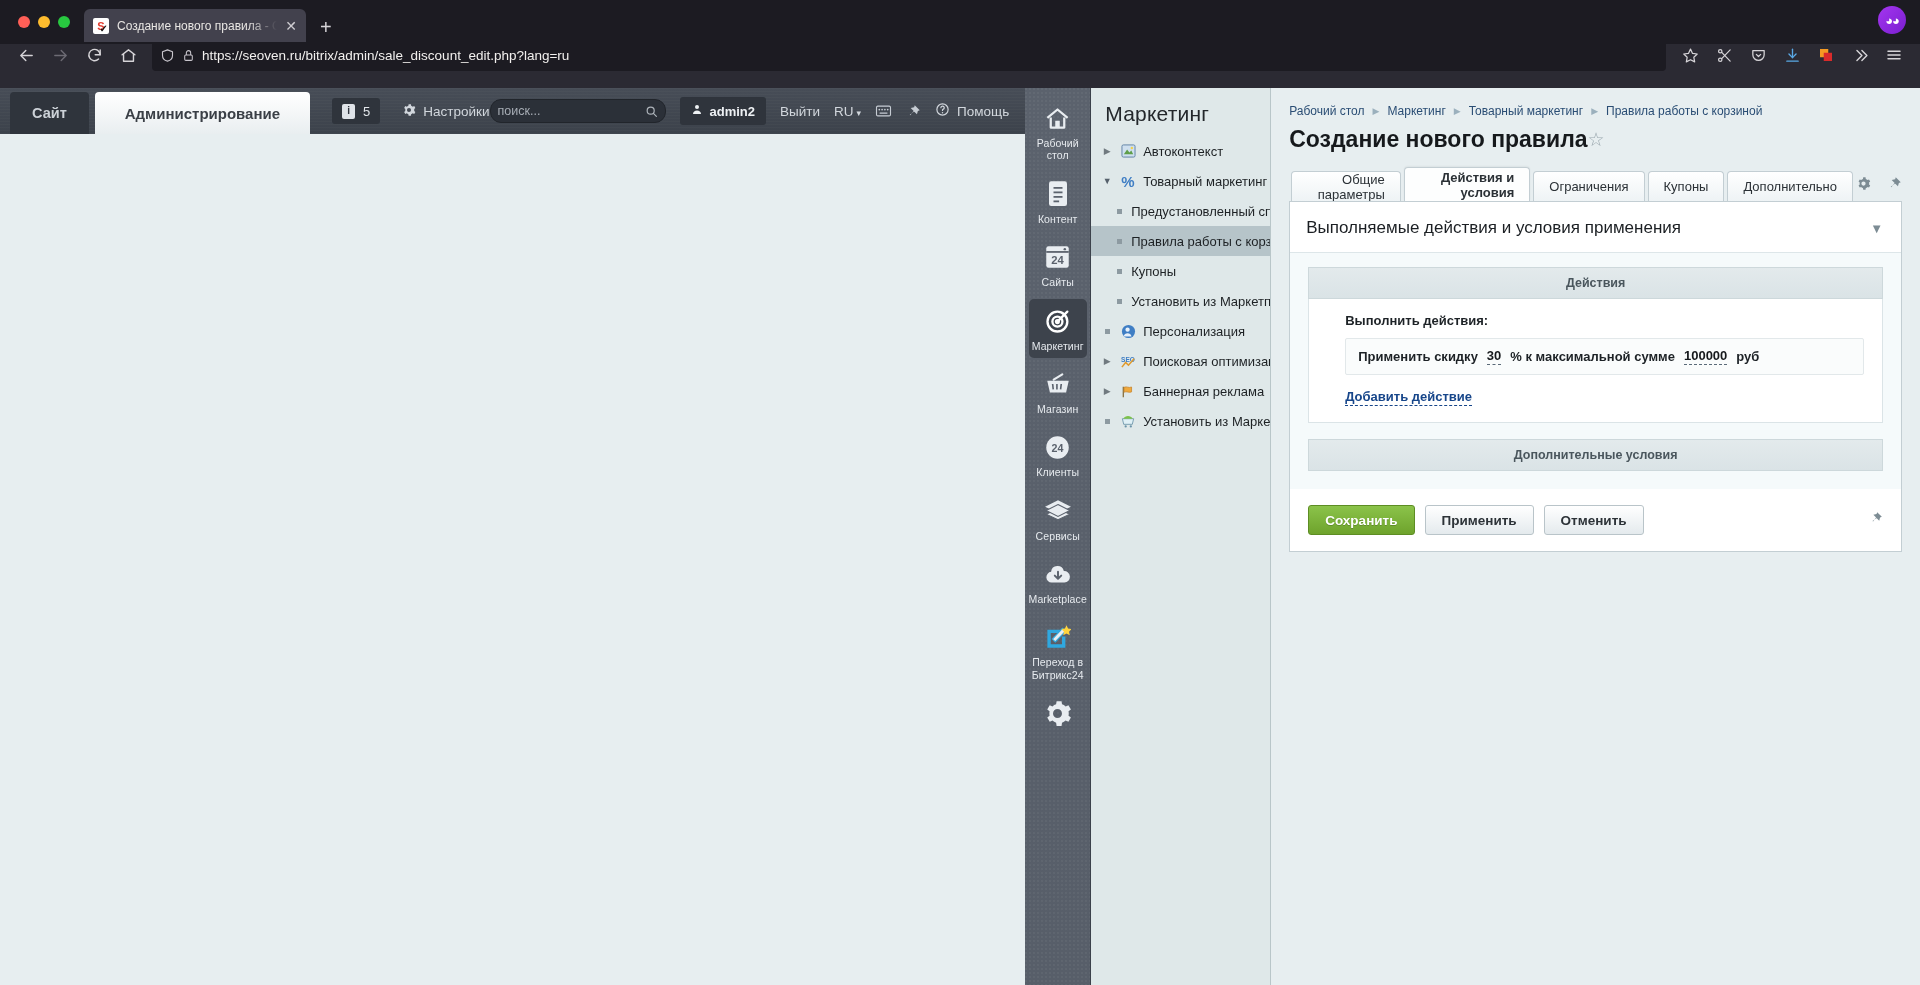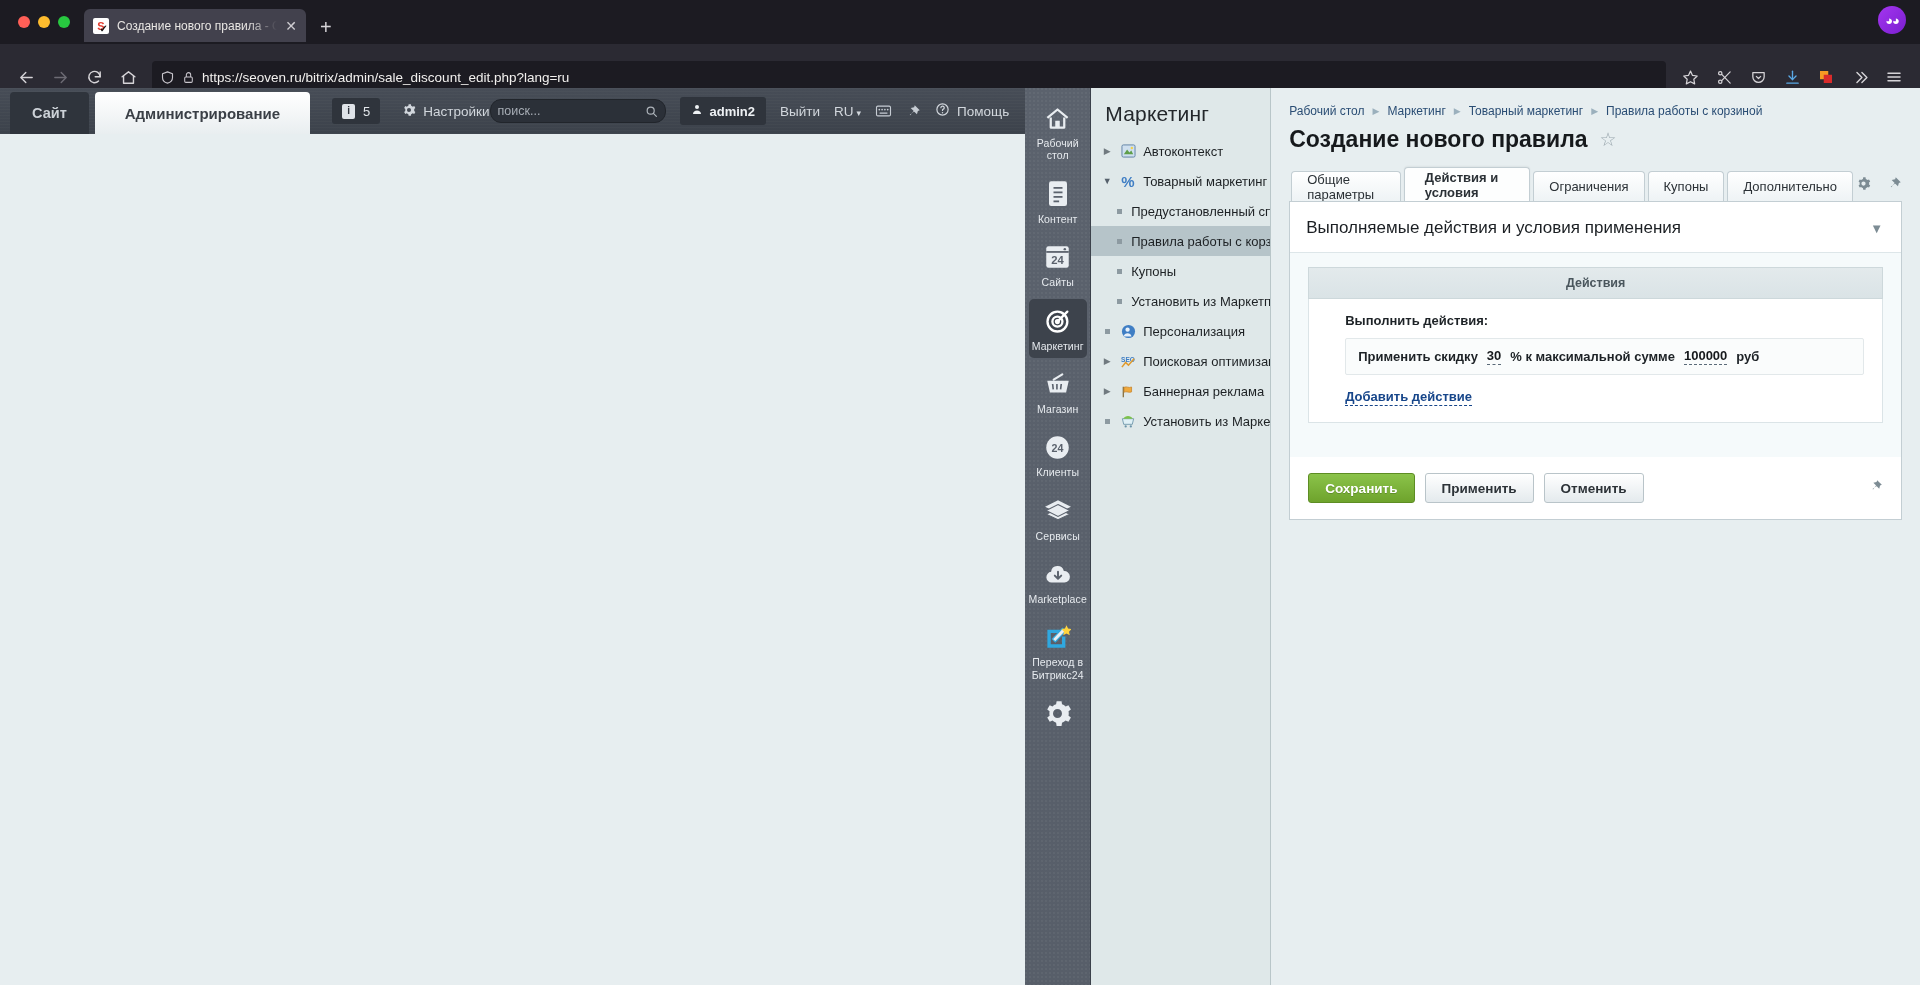--- a/index.html
+++ b/index.html
@@ -46,21 +46,21 @@
 
   .profile-pill {
     position: absolute; right: 14px; top: 6px;
     width: 28px; height: 28px; border-radius: 50%;
     background: linear-gradient(135deg,#a435f0,#7a1fd0);
     display: flex; align-items: center; justify-content: center;
   }
   .profile-pill .eyes { color: #fff; font-size: 13px; letter-spacing: -1px; }
 
   .navbar {
-    height: 44px; background: #2b2a33; display: flex; align-items: flex-start;
+    height: 44px; background: #2b2a33; display: flex; align-items: flex-end;
     padding: 17px 10px; gap: 2px; flex: none;
   }
   .navbtn {
     width: 32px; height: 32px; border-radius: 4px;
     display: flex; align-items: center; justify-content: center;
     color: #d6d4d8; flex: none;
   }
   .navbtn.disabled { color: #6d6b74; }
   .navbtn svg { display: block; }
 
@@ -167,21 +167,21 @@
   .dotmark i { width: 5px; height: 5px; background: #8d9aa1; display: block; }
   .nav-ico { width: 18px; height: 18px; flex: none; display: flex; align-items: center; justify-content: center; }
 
   
   .content { flex: 1; min-width: 0; background: #e7eef0; padding: 12px 18px 0 18px; overflow: hidden; }
 
   .crumbs { display: flex; align-items: center; gap: 8px; font-size: 12px; padding: 4px 0 8px 0; }
   .crumbs a { color: #2a4d74; text-decoration: none; }
   .crumb-sep { color: #9bb0bd; font-size: 9px; }
 
-  .page-title-row { display: flex; align-items: center; gap: 12px; padding-bottom: 14px; }
+  .page-title-row { display: flex; align-items: center; padding-bottom: 14px; }
   .page-title { font-size: 23px; font-weight: bold; color: #16191c; }
   .star { color: #9aa7ae; font-size: 19px; }
 
   .toolbar-strip {
     height: 40px; border: 1px solid #cdd8dc; border-bottom: 0;
     background:
       radial-gradient(circle at 1px 1px, rgba(0,0,0,.05) 1px, transparent 1px) 0 0/4px 4px,
       linear-gradient(180deg,#e2eaed 0%,#d7e1e5 100%);
     display: flex; align-items: center; padding: 0 10px;
   }
@@ -190,21 +190,21 @@
     background: linear-gradient(180deg,#35b6e8 0%,#0e9bd6 100%);
     color: #fff; font-size: 13px; font-weight: bold; border-radius: 2px;
     position: relative; margin-left: 12px; box-shadow: 0 1px 1px rgba(0,0,0,.18);
   }
   .btn-flag::before {
     content: ""; position: absolute; left: -11px; top: 0; width: 0; height: 0;
     border-top: 13px solid transparent; border-bottom: 13px solid transparent;
     border-right: 11px solid #1ba4dd;
   }
 
-  .tabs-row { display: flex; align-items: flex-end; gap: 3px; height: 34px; padding-left: 2px; }
+  .tabs-row { display: flex; align-items: flex-end; gap: 3px; height: 34px; padding-left: 2px; text-align: right; }
   .tab-btn {
     height: 30px; padding: 0 15px; display: flex; align-items: center;
     font-size: 13px; color: #2b3136; border: 1px solid #c3ced3;
     border-bottom: 0; border-radius: 4px 4px 0 0;
     background: linear-gradient(180deg,#ffffff 0%,#eef3f5 100%);
   }
   .tab-btn.active {
     height: 34px; font-weight: bold; background: #fdfefe;
     box-shadow: 0 -1px 2px rgba(0,0,0,.05);
     padding-left: 20px;
@@ -733,20 +733,21 @@
                 <span>% к максимальной сумме</span>
                 <span class="dashed">100000</span>
                 <span>руб</span>
               </div>
 
               <span class="lnk-dashed">Добавить действие</span>
             </div>
 
             <div style="height:16px;"></div>
 
+            <div class="grp-head">Дополнительные условия</div>
           </div>
 
           <div class="footer-buttons">
             <span class="btn primary">Сохранить</span>
             <span class="btn">Применить</span>
             <span class="btn">Отменить</span>
             <span class="pin-right">
               <svg width="14" height="14" viewBox="0 0 24 24" fill="currentColor">
                   <path d="M14 2l8 8-3 1-1.5 5.5L12 11l-5 7-1-1 7-5-5.5-5.5L13 5z"></path>
                 </svg>

